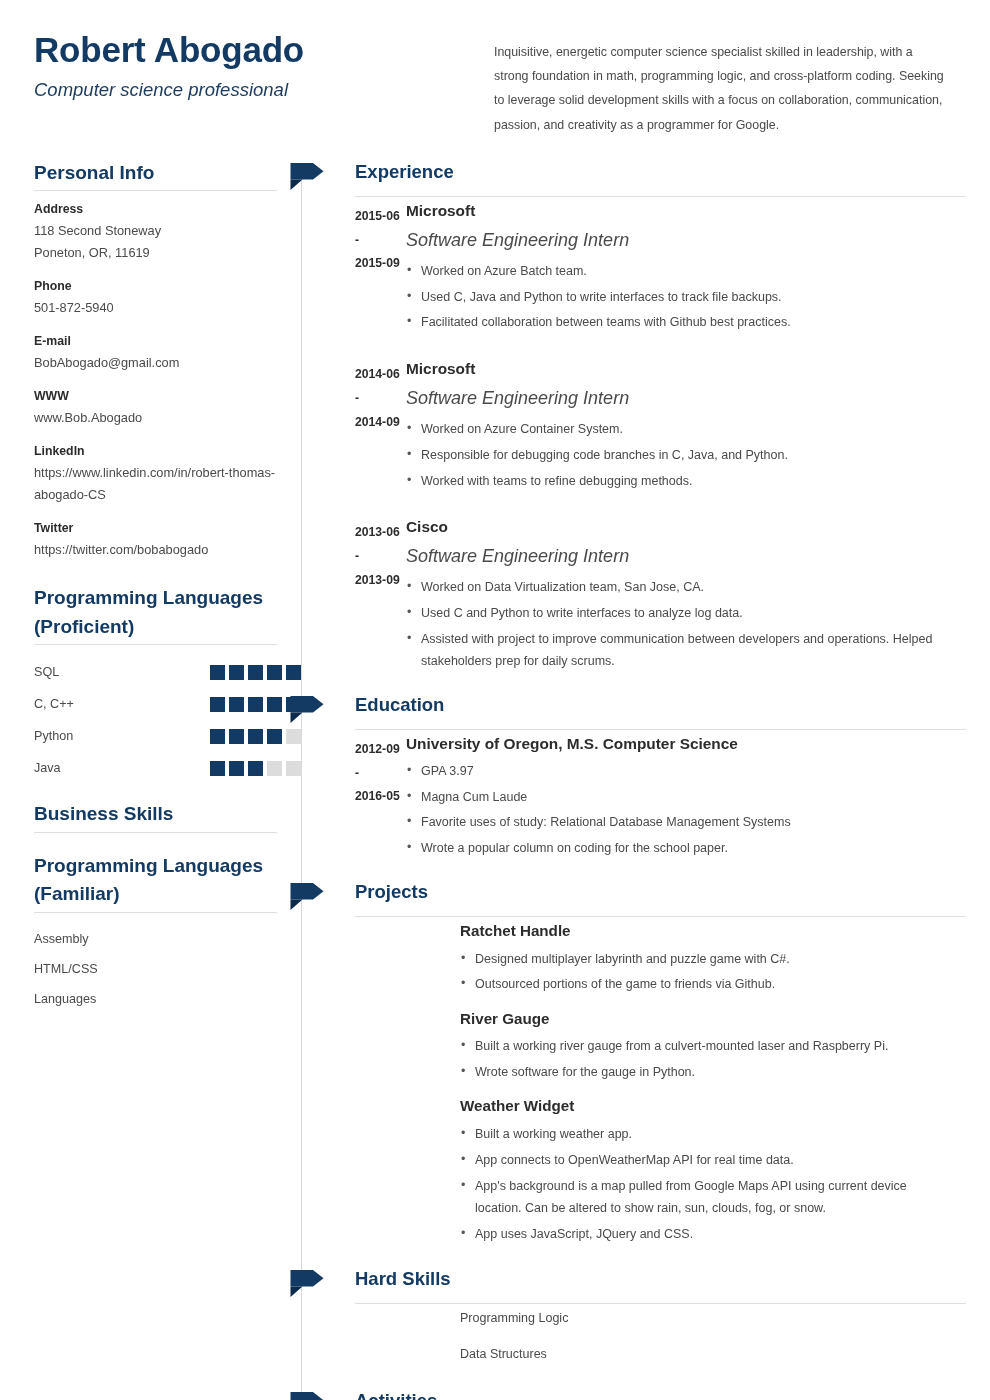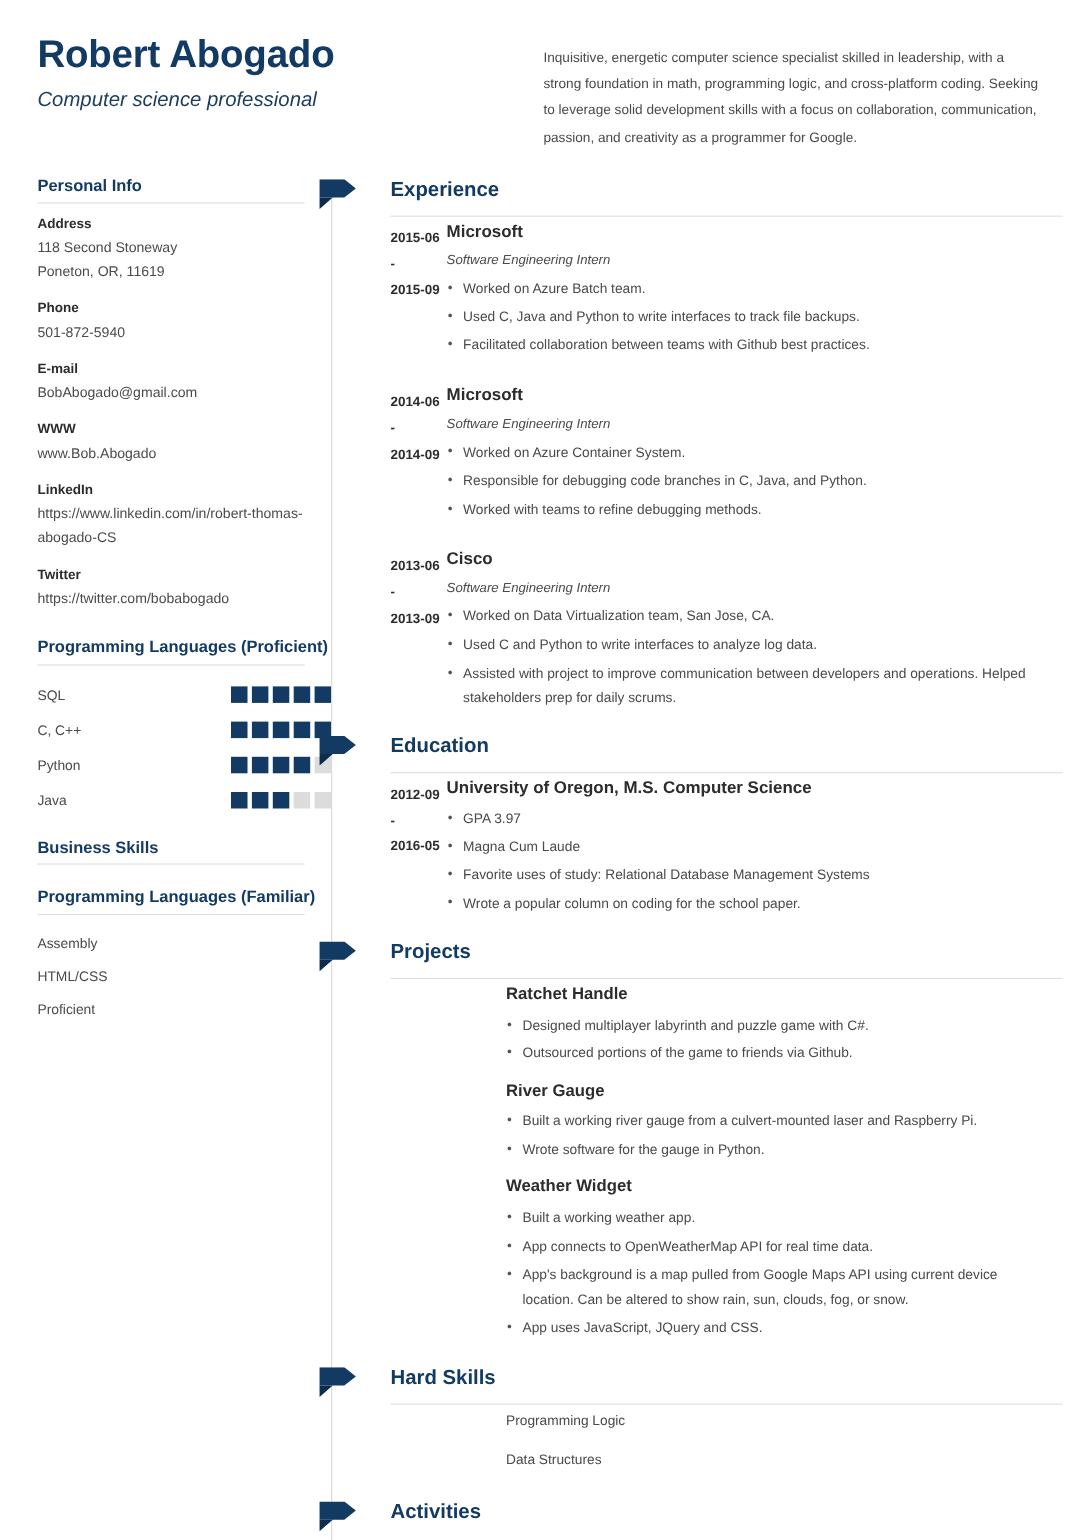--- a/index.html
+++ b/index.html
@@ -33,21 +33,21 @@
   }
 
   
   .body-cols { display: flex; padding: 0 24px 0 34px; margin-top: 22px; }
   .col-left { width: 267px; flex: 0 0 267px; }
   .col-right { flex: 1; position: relative; padding-left: 0; }
 
   
   .side-section { margin-bottom: 2px; }
   .side-heading {
-    font-size: 15px; font-weight: bold; color: #123a63;
+    font-size: 19px; font-weight: bold; color: #123a63;
     line-height: 1.5; padding-bottom: 3px;
   }
   .side-rule { border-top: 1px solid #dedede; margin-bottom: 11px; width: 243px; }
 
   .info-block { margin-bottom: 15px; }
   .info-label { font-size: 12.3px; font-weight: bold; color: #2c2c2c; margin-bottom: 4px; }
   .info-value { font-size: 12.8px; color: #4a4a4a; line-height: 1.72; }
 
   .skill-row {
     display: flex; align-items: center; justify-content: space-between;
@@ -88,21 +88,21 @@
     width: 105px; flex: 0 0 105px; padding-left: 54px;
     font-size: 12.2px; font-weight: bold; color: #2c2c2c; line-height: 1.95;
     padding-top: 4px;
   }
   .entry-body { flex: 1; padding-right: 22px; }
   .entry-org {
     font-size: 15.4px; font-weight: bold; color: #2c2c2c;
     line-height: 1.3; margin-bottom: 6px;
   }
   .entry-role {
-    font-size: 12px; font-style: italic; color: #4a4a4a;
+    font-size: 18px; font-style: italic; color: #4a4a4a;
     margin-bottom: 6px; line-height: 1.5;
   }
   ul.bullets { list-style: none; margin: 0 0 0 0; padding: 0; }
   ul.bullets li {
     position: relative; padding-left: 15px; font-size: 12.5px;
     color: #4a4a4a; line-height: 1.78; margin-bottom: 3.5px;
   }
   ul.bullets li:before {
     content: "\2022"; position: absolute; left: 1px; top: -1px;
     color: #555; font-size: 12.5px;
@@ -238,21 +238,21 @@
         <div class="side-rule"></div>
       </div>
 
       <div class="sp8"></div>
 
       <div class="side-section">
         <div class="side-heading">Programming Languages (Familiar)</div>
         <div class="side-rule"></div>
         <div class="plain-item">Assembly</div>
         <div class="plain-item">HTML/CSS</div>
-        <div class="plain-item">Proficient</div>
+        <div class="plain-item">Languages</div>
       </div>
 
     </div>
 
     <div class="col-right">
       <div class="timeline-line"></div>
 
       <div class="main-section">
         <div class="main-head">
           <svg class="flag" viewBox="0 0 44 36">

